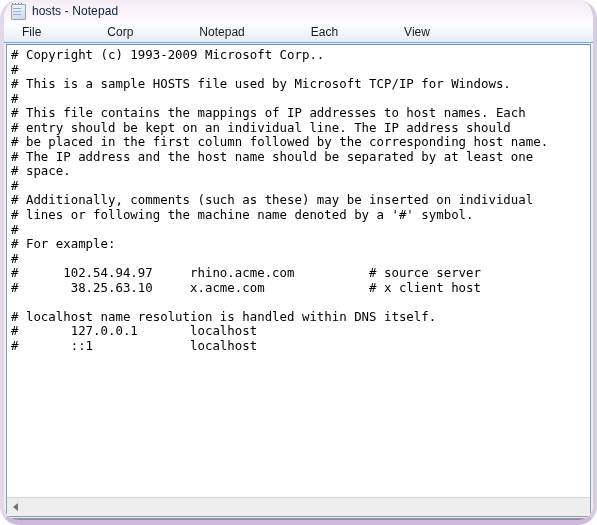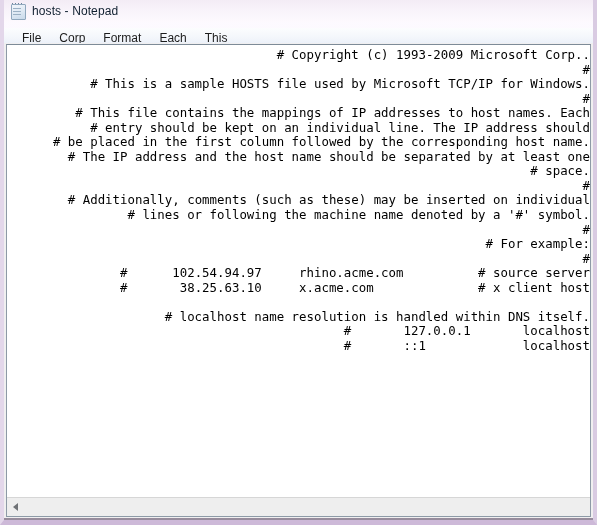--- a/index.html
+++ b/index.html
@@ -21,20 +21,21 @@
     top: 0;
     width: 597px;
     height: 525px;
     box-sizing: border-box;
     background: linear-gradient(180deg, #fdfaff 0%, #faf6fd 40%, #f6f0fa 100%);
     border-left: 4px solid #e3d7ea;
     border-right: 4px solid #d9cbe2;
     border-top: 0px solid transparent;
     border-bottom: 5px solid #cdb9d8;
     overflow: hidden;
+    border-radius: 19px;
   }
   #window-frame::after {
     content: "";
     position: absolute;
     left: 0; right: 0; bottom: 0;
     height: 2px;
     background: #4e3a57;
     opacity: 0.55;
   }
 
@@ -95,29 +96,30 @@
     color: #102030;
     line-height: 22px;
     white-space: nowrap;
     letter-spacing: 0.1px;
   }
 
   
   #menu-bar {
     position: absolute;
     left: 0;
-    top: 28px;
+    top: 22px;
     right: 0;
     height: 21px;
     background: linear-gradient(180deg, #fcfdfe 0%, #f3f6fb 50%, #e4ecf7 100%);
     border-bottom: 1px solid #7ea7c8;
     display: flex;
     align-items: center;
     padding-left: 9px;
     box-sizing: border-box;
+    gap: 48px;
   }
   .menu-item {
     font-size: 12px;
     color: #1c1c1c;
     padding: 1px 9px 2px 9px;
     line-height: 16px;
     white-space: nowrap;
     cursor: default;
   }
 
@@ -134,21 +136,20 @@
   }
   #editor-shell {
     position: relative;
     width: 100%;
     height: 100%;
     background: #ffffff;
     border: 1px solid #8d9aa6;
     border-top-color: #7d8b98;
     box-sizing: border-box;
     overflow: hidden;
-    text-align: right;
   }
   #text-surface {
     position: absolute;
     left: 0;
     top: 0;
     right: 0;
     bottom: 18px;
     background: #ffffff;
     overflow: hidden;
     padding: 3px 0 0 4px;
@@ -222,23 +223,23 @@
           <i></i>
           <i></i>
         </div>
     </div>
     <span id="title-text">hosts - Notepad</span>
   </div>
 
   <div id="menu-bar">
     <div class="menu-item">File</div>
     <div class="menu-item">Corp</div>
-    <div class="menu-item">Format</div>
+    <div class="menu-item">Notepad</div>
     <div class="menu-item">Each</div>
-    <div class="menu-item">This</div>
+    <div class="menu-item">View</div>
   </div>
 
   <div id="client-area">
     <div id="editor-shell">
 
       <div id="text-surface">
         <pre id="text-content"># Copyright (c) 1993-2009 Microsoft Corp..
 #
 # This is a sample HOSTS file used by Microsoft TCP/IP for Windows.
 #

